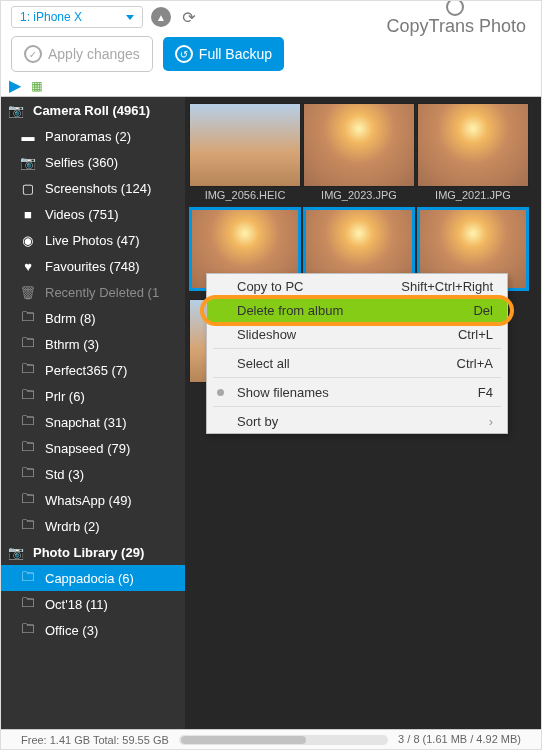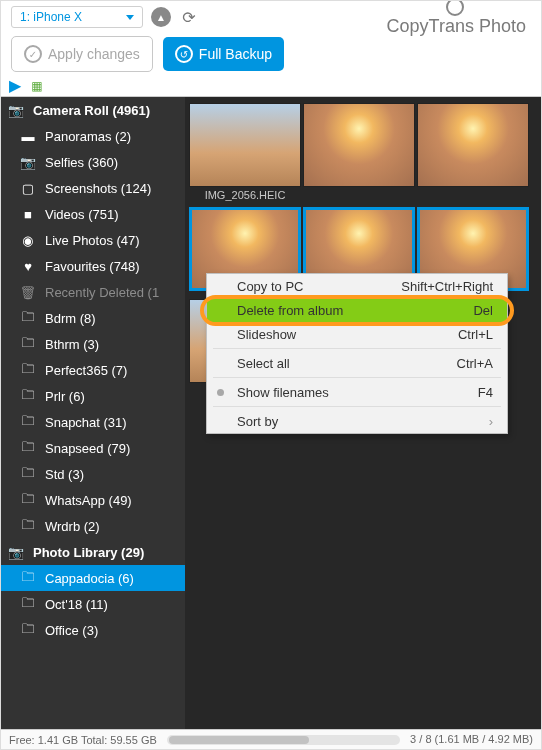--- a/index.html
+++ b/index.html
@@ -35,21 +35,21 @@
 .th.sel .img { border: 3px solid #0095e0; }
 
 .ctxmenu { position: absolute; left: 205px; top: 272px; width: 302px; background: #f2f2f2; border: 1px solid #c0c0c0; box-shadow: 2px 3px 6px rgba(0,0,0,.25); font-size: 13px; color: #333; }
 .ctx-row { display: flex; align-items: center; padding: 5px 14px 5px 30px; height: 24px; justify-content: space-between; position: relative; text-align: center; }
 .ctx-row.hl { background: #84cc16; }
 .ctx-sep { height: 1px; background: #ddd; margin: 2px 6px; }
 .ctx-dot { position: absolute; left: 10px; width: 7px; height: 7px; border-radius: 50%; background: #a8a8a8; }
 .ctx-arrow { color: #999; }
 .ring { position: absolute; left: 199px; top: 294px; width: 314px; height: 31px; border: 4px solid #ff9a1f; border-radius: 18px; pointer-events: none; z-index: 5; }
 
-.statusbar { height: 20px; display: flex; align-items: center; justify-content: space-between; padding: 0 8px; font-size: 11px; color: #666; border-top: 1px solid #ccc; background: #fafafa; }
+.statusbar { height: 20px; display: flex; align-items: center; justify-content: space-between; padding: 0 20px; font-size: 11px; color: #666; border-top: 1px solid #ccc; background: #fafafa; }
 .scrollh { flex: 1; height: 10px; margin: 0 10px; background: #e4e4e4; border-radius: 5px; position: relative; }
 .scrollh::after { content: ""; position: absolute; left: 2px; top: 1px; width: 60%; height: 8px; background: #c2c2c2; border-radius: 4px; }
 </style>
 </head>
 <body>
 
 <div class="topbar">
   <div class="device-sel">
     <span>1: iPhone X</span>
     <span class="chev-down"></span>
@@ -173,23 +173,25 @@
   </div>
 
   <div class="main">
     <div class="thumbs" id="thumbs">
         <div class="th">
           <div class="img"></div>
           <div class="cap">IMG_2056.HEIC</div>
         </div>
         <div class="th">
           <div class="img sun"></div>
-        </div>
-        <div class="th">
-          <div class="img sun"></div>
+          <div class="cap">IMG_2023.JPG</div>
+        </div>
+        <div class="th">
+          <div class="img sun"></div>
+          <div class="cap">IMG_2021.JPG</div>
         </div>
         <div class="th sel">
           <div class="img sun"></div>
           <div class="cap"></div>
         </div>
         <div class="th sel">
           <div class="img sun"></div>
           <div class="cap"></div>
         </div>
         <div class="th sel">

